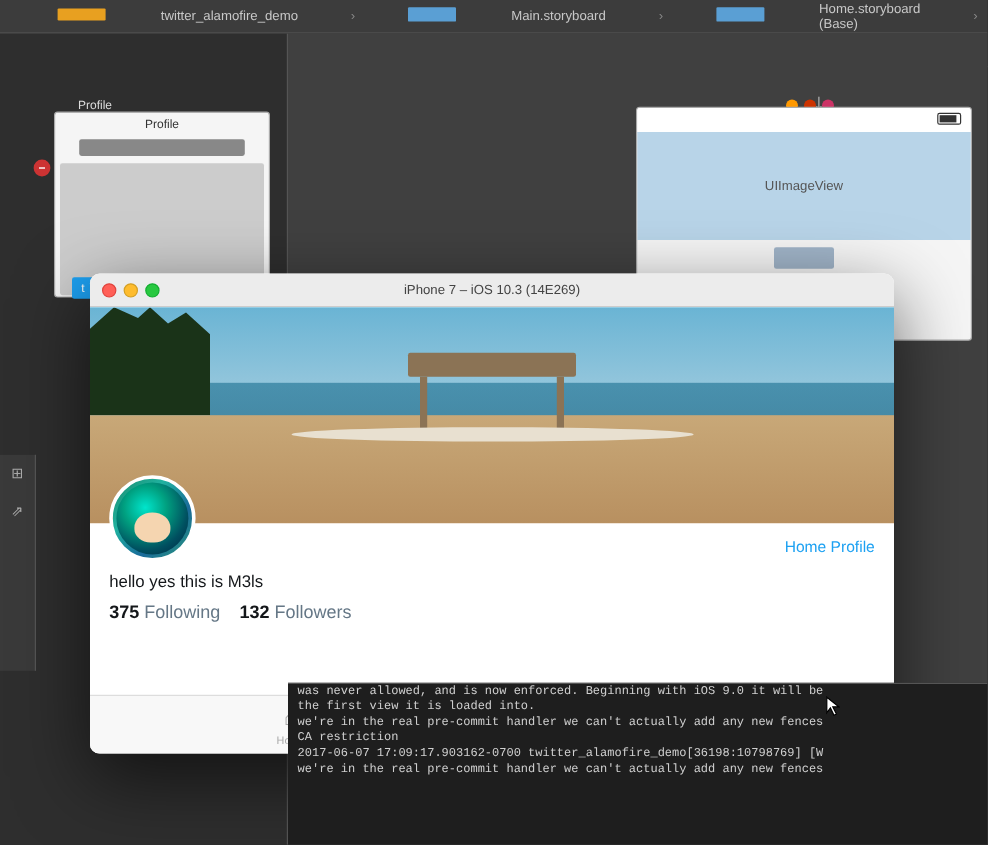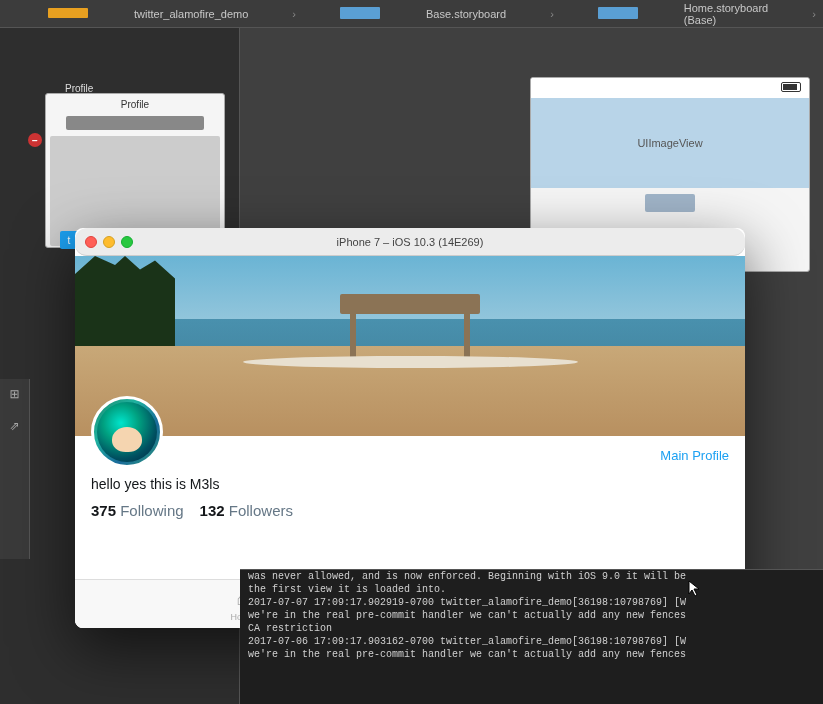--- a/index.html
+++ b/index.html
@@ -87,21 +87,20 @@
     }
 
     .simulator-titlebar {
       height: 28px;
       background: #ececec;
       border-bottom: 1px solid #ccc;
       display: flex;
       align-items: center;
       padding: 0 10px;
       position: relative;
-      border-radius: 12px;
     }
 
     .traffic-lights {
       display: flex;
       gap: 6px;
     }
     .tl {
       width: 12px;
       height: 12px;
       border-radius: 50%;
@@ -502,21 +501,21 @@
       width: 16px;
       height: 16px;
       color: #ccc;
       font-size: 12px;
       text-align: center;
     }
 
     
     .second-scene-box {
       position: absolute;
-      top: 49px;
+      top: 61px;
       left: 290px;
       width: 280px;
       height: 195px;
       background: #f5f5f5;
       border: 1px solid #aaa;
       border-radius: 3px;
       overflow: hidden;
     }
 
     
@@ -567,21 +566,21 @@
 
 <div class="breadcrumb-bar">
   <span>
     <span class="folder-icon-small"></span>
   </span>
   <span>twitter_alamofire_demo</span>
   <span class="breadcrumb-sep">›</span>
   <span>
     <span class="file-icon-small"></span>
   </span>
-  <span>Base.storyboard</span>
+  <span>Main.storyboard</span>
   <span class="breadcrumb-sep">›</span>
   <span>
     <span class="file-icon-small"></span>
   </span>
   <span>Home.storyboard (Base)</span>
   <span class="breadcrumb-sep">›</span>
   <span>No Followers</span>
 </div>
 
 <div class="left-panel">
@@ -681,21 +680,21 @@
       <div style="display:flex;justify-content:space-between;align-items:flex-start;">
 
         <div class="avatar-container">
           <div class="avatar-circle">
             <div class="avatar-hair">
               <div class="avatar-face"></div>
             </div>
           </div>
         </div>
 
-        <button class="edit-profile-btn">Main Profile</button>
+        <button class="edit-profile-btn">Home Profile</button>
       </div>
 
 
 
       <div class="profile-bio">hello yes this is M3ls</div>
 
       <div class="profile-stats">
         <div>
           <span class="stat-count">375</span>
           <span class="stat-label">Following</span>
@@ -723,22 +722,21 @@
         </div>
         <div class="tab-label active">Profile</div>
       </div>
     </div>
   </div>
 </div>
 
 <div class="console-area">
   <div class="console-line">was never allowed, and is now enforced. Beginning with iOS 9.0 it will be</div>
   <div class="console-line">the first view it is loaded into.</div>
-  <div class="console-line">2017-07-07 17:09:17.902919-0700 twitter_alamofire_demo[36198:10798769] [W</div>
   <div class="console-line">we're in the real pre-commit handler we can't actually add any new fences</div>
   <div class="console-line">CA restriction</div>
-  <div class="console-line">2017-07-06 17:09:17.903162-0700 twitter_alamofire_demo[36198:10798769] [W</div>
+  <div class="console-line">2017-06-07 17:09:17.903162-0700 twitter_alamofire_demo[36198:10798769] [W</div>
   <div class="console-line">we're in the real pre-commit handler we can't actually add any new fences</div>
 </div>
 
 <svg class="cursor" viewBox="0 0 12 18" fill="none" xmlns="http://www.w3.org/2000/svg">
   <path d="M1 1L1 14L4 10L7 16L9 15L6 9L11 9Z" fill="white" stroke="black" stroke-width="1"></path>
 </svg>
 
 </body></html>

